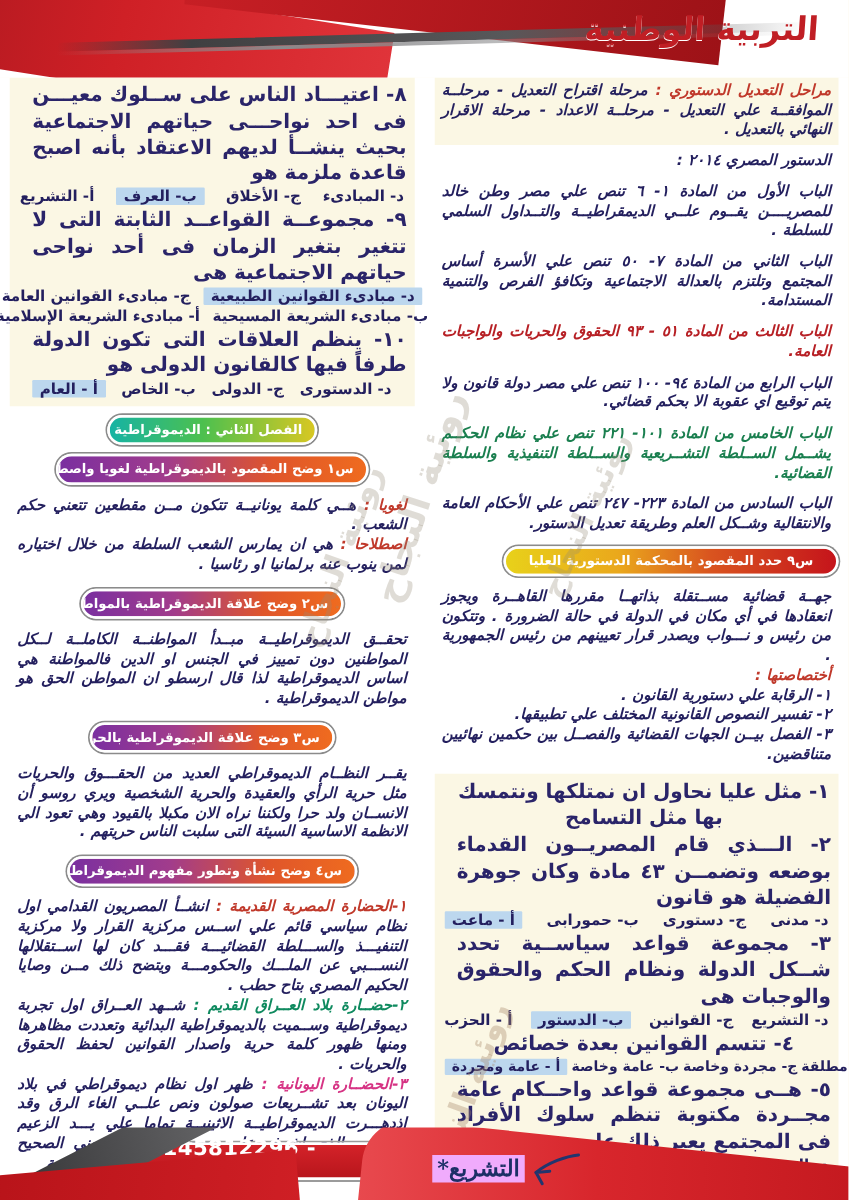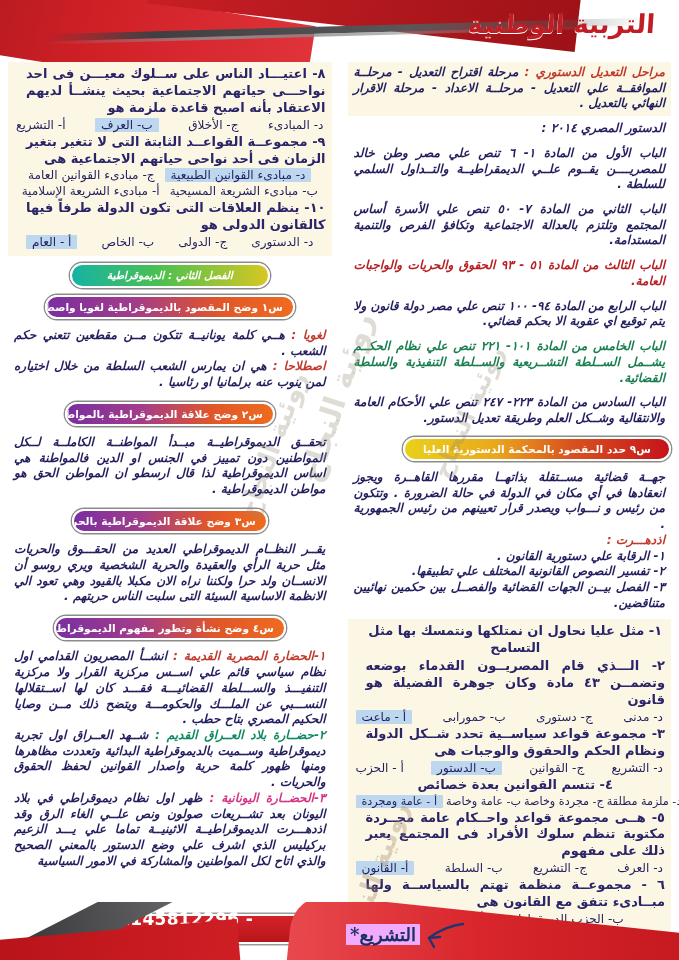--- a/index.html
+++ b/index.html
@@ -57,35 +57,35 @@
   .hl{ background:#bcd7ee; padding:0 6px; border-radius:1px; }
 
   
   .banner{
     display:block; margin:7px auto 6px auto; text-align:center;
     border-radius:16px; padding:3px 10px; color:#ffffff;
     font-size:10.6px; font-weight:bold; line-height:1.35;
     border:2px solid #ffffff; box-shadow:0 0 0 1.4px #8b8b8b;
     white-space:nowrap; overflow:hidden;
   }
-  .banner-teal{ background:linear-gradient(90deg,#16b3a4 0%,#4cc04f 45%,#d8c722 100%); width:200px;font-style:italic; }
+  .banner-teal{ background:linear-gradient(90deg,#16b3a4 0%,#4cc04f 45%,#d8c722 100%); width:168px; }
   .banner-q{ background:linear-gradient(90deg,#7a2fa0 0%,#a13c8c 35%,#e0562a 70%,#ef6b1f 100%); }
   .banner-q.w1{ width:250px; }
   .banner-q.w2{ width:210px; }
   .banner-q.w3{ width:196px; }
   .banner-q.w4{ width:232px; }
   .banner-gold{ background:linear-gradient(90deg,#e8d11a 0%,#eaa81c 34%,#d9541f 62%,#c5141b 100%);
     width:268px; margin:6px 0 6px auto; }
 
   
   .mcq-wrap{ background:#fbf7e4; padding:4px 6px 5px 6px; margin-top:4px; }
-  .mcq-stem{ font-size:13px; font-weight:bold; color:#2a2469; line-height:1.30;
+  .mcq-stem{ font-size:16px; font-weight:bold; color:#2a2469; line-height:1.30;
     text-align:justify; text-align-last:right; margin-bottom:1px;margin-left:12px; }
   .mcq-opts{ display:flex; flex-direction:row-reverse; justify-content:space-between;
-    font-size:12.1px; font-weight:normal; color:#231f5e; padding:0 2px 2px 2px; gap:3px; }
+    font-size:12.1px; font-weight:bold; color:#231f5e; padding:0 2px 2px 2px; gap:3px; }
   .mcq-opts.center{ justify-content:center; gap:24px; }
   .opt{ white-space:nowrap; }
 
   
   .wm{ position:absolute; color:rgba(150,140,120,.30); font-weight:bold;
     pointer-events:none; z-index:3; white-space:nowrap; }
   .wm1{ top:380px; left:248px; font-size:30px; transform:rotate(-72deg); }
   .wm2{ top:430px; left:196px; font-size:26px; transform:rotate(-70deg); }
   .wm3{ top:860px; left:298px; font-size:26px; transform:rotate(-70deg); color:rgba(170,140,110,.38); }
   .wm4{ top:398px; left:398px; font-size:24px; transform:rotate(-66deg); }
@@ -171,21 +171,21 @@
       </div>
       <div class="block plain">
         <p><span class="txt-navy">الباب السادس من المادة ٢٢٣- ٢٤٧</span>
         <span class="txt-navy">تنص علي الأحكام العامة والانتقالية وشــكل العلم وطريقة تعديل الدستور.</span></p>
       </div>
 
       <div class="banner banner-gold">س٩ حدد المقصود بالمحكمة الدستورية العليا</div>
 
       <div class="block plain">
         <p class="txt-navy">جهــة قضائية مســتقلة بذاتهــا مقررها القاهــرة ويجوز انعقادها في أي مكان في الدولة في حالة الضرورة . وتتكون من رئيس و نـــواب ويصدر قرار تعيينهم من رئيس الجمهورية .</p>
-        <p class="lbl-red">اذدهـــرت :</p>
+        <p class="lbl-red">أختصاصتها :</p>
         <p class="txt-navy">١-  الرقابة علي دستورية القانون .</p>
         <p class="txt-navy">٢- تفسير النصوص القانونية المختلف علي تطبيقها.</p>
         <p class="txt-navy">٣- الفصل بيــن الجهات القضائية والفصــل بين حكمين نهائيين متناقضين.</p>
       </div>
 
       <div class="mcq-wrap">
 
         <div class="mcq-stem" style="text-align:center;text-align-last:center;">١- مثل عليا نحاول ان نمتلكها ونتمسك بها مثل التسامح</div>
 
         <div class="mcq-stem">٢- الـــذي قام المصريــون القدماء بوضعه وتضمــن ٤٣ مادة وكان جوهرة الفضيلة هو قانون</div>

